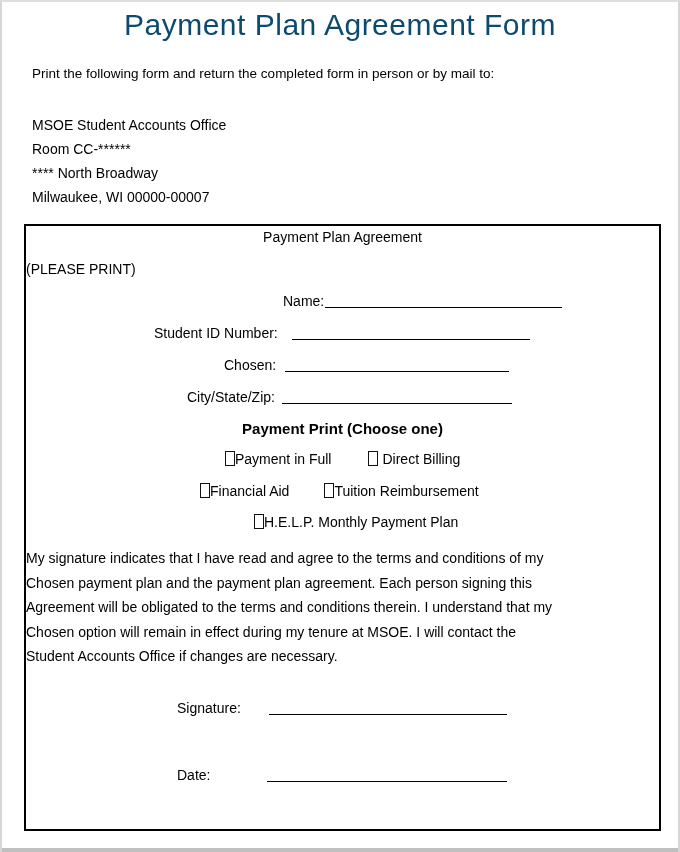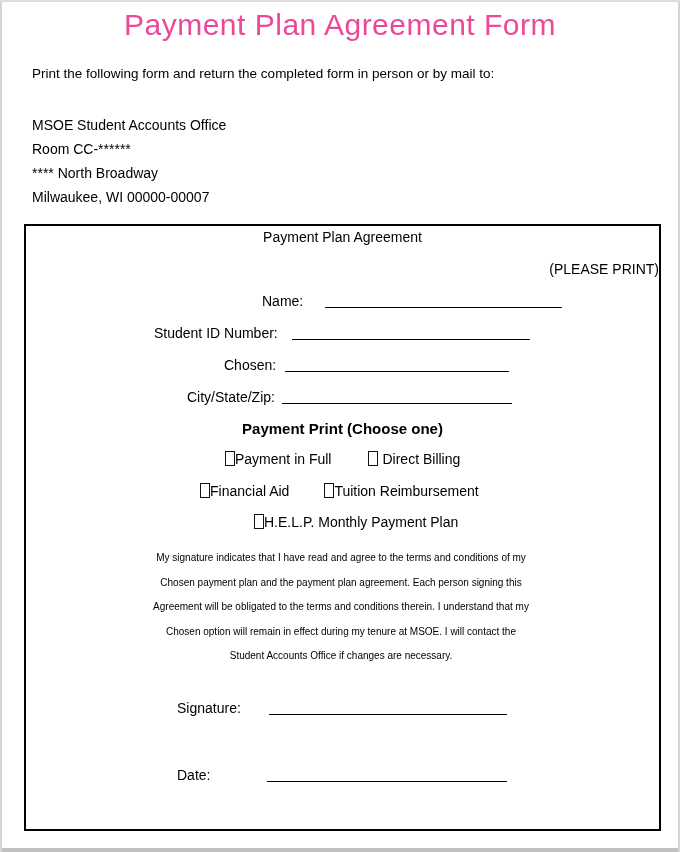--- a/index.html
+++ b/index.html
@@ -16,21 +16,21 @@
     color: #000000;
     overflow: hidden;
   }
   .doc-title {
     position: absolute;
     left: 0; right: 0; top: 6px;
     text-align: center;
     font-size: 30px;
     font-weight: 400;
     letter-spacing: 0.5px;
-    color: #ec4899;
+    color: #0c4a6e;
   }
   .intro-line {
     position: absolute;
     left: 30px; top: 64px;
     font-size: 13.5px;
   }
   .address-block {
     position: absolute;
     left: 30px; top: 111px;
     font-size: 14px;
@@ -45,42 +45,41 @@
   }
   .box-heading {
     position: absolute;
     left: 0; right: 0; top: 3px;
     text-align: center;
     font-size: 14px;
   }
   .box-subheading {
     position: absolute;
     left: 0; right: 0; top: 35px;
-    text-align: right;
+    text-align: left;
     font-size: 14px;
   }
   .fld-label { position: absolute; font-size: 14px; white-space: nowrap; }
   .fld-line  { position: absolute; height: 15px; border-bottom: 1px solid #000; }
   .opts-heading {
     position: absolute; left: 0; right: 0; top: 194px;
     text-align: center; font-size: 15px; font-weight: 700;
   }
   .opt-row { position: absolute; font-size: 14px; white-space: nowrap; }
   .checkbox {
     display: inline-block;
     width: 10px; height: 15px;
     border: 1.5px solid #111;
     vertical-align: -2px;
     background: #fff;
   }
   .gap { display: inline-block; height: 1px; }
   .agreement {
     position: absolute; left: 0; right: 3px; top: 320px;
-    text-align: center;
-    font-size: 10px;
+    font-size: 14px;
     line-height: 24.5px;
   }
   .bottom-strip {
     position: absolute;
     left: 0; right: 0; bottom: 0;
     height: 4px;
     background: #c0c0c0;
   }
 </style>
 </head>
@@ -97,21 +96,21 @@
     <div>Room CC-******</div>
     <div>**** North Broadway</div>
     <div>Milwaukee, WI 00000-00007</div>
   </div>
 
   <div class="form-box">
 
     <div class="box-heading">Payment Plan Agreement</div>
     <div class="box-subheading">(PLEASE PRINT)</div>
 
-    <span class="fld-label" style="left:236px; top:67px;text-align:center;">Name:</span>
+    <span class="fld-label" style="left:257px; top:67px;text-align:center;">Name:</span>
     <span class="fld-line" style="left:299px; top:67px; width:237px;"></span>
 
     <span class="fld-label" style="left:128px; top:99px;">Student ID Number:</span>
     <span class="fld-line" style="left:266px; top:99px; width:238px;"></span>
 
     <span class="fld-label" style="left:198px; top:131px;">Chosen:</span>
     <span class="fld-line" style="left:259px; top:131px; width:224px;"></span>
 
     <span class="fld-label" style="left:161px; top:163px;">City/State/Zip:</span>
     <span class="fld-line" style="left:256px; top:163px; width:230px;"></span>

